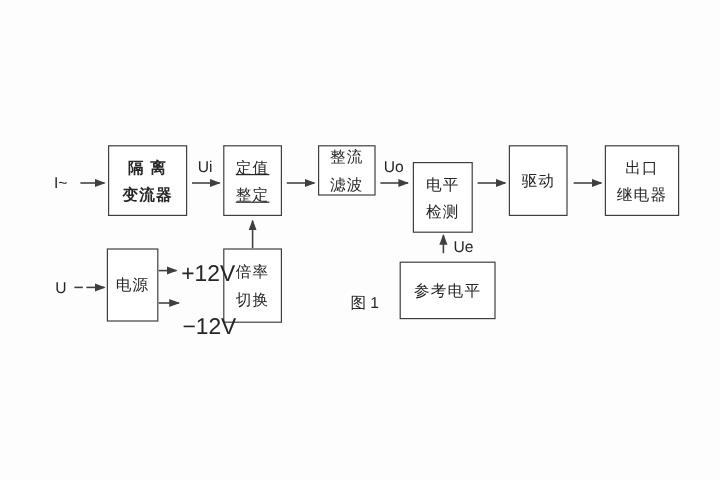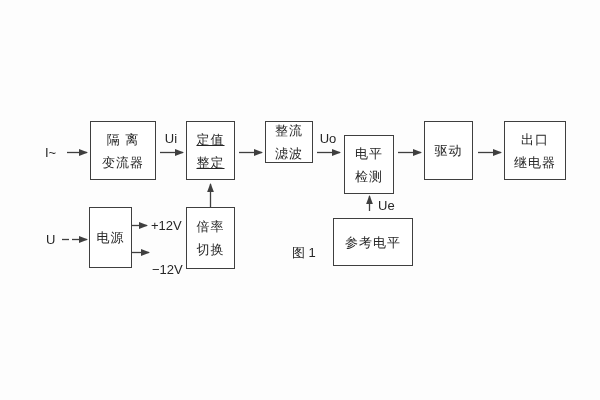--- a/index.html
+++ b/index.html
@@ -25,21 +25,21 @@
     display:flex;flex-direction:column;align-items:center;justify-content:center;
     gap:10px;
     font-size:13px;letter-spacing:1px;line-height:1;
     color:var(--text);
   }
   .lbl{
     position:absolute;font-size:13px;line-height:1;color:var(--text);
     white-space:nowrap;
   }
   .lbl.center{text-align:center;}
-  .rail{font-size:13px;}
+  .rail{font-size:19px;}
 </style>
 </head>
 <body>
 
 <div class="stage">
 
   <svg class="wires" viewBox="0 0 600 400" xmlns="http://www.w3.org/2000/svg">
     <defs>
       <marker id="ah" markerWidth="9" markerHeight="8" refX="8" refY="4" orient="auto" markerUnits="userSpaceOnUse">
         <path d="M0,0.6 L9,4 L0,7.4 Z" fill="#3f3f3f"></path>
@@ -57,21 +57,21 @@
     <path class="wire" d="M72,239.5 H87" marker-end="url(#ah)"></path>
 
     <path class="wire" d="M132,225.5 H147" marker-end="url(#ah)"></path>
     <path class="wire" d="M132,252.5 H149" marker-end="url(#ah)"></path>
 
     <path class="wire" d="M210.5,207 V184" marker-end="url(#ah)"></path>
 
     <path class="wire" d="M369.5,211 V196" marker-end="url(#ah)"></path>
   </svg>
 
-  <div class="box" style="left:90px;top:121px;width:66px;height:59px;">
+  <div class="box" style="left:90px;top:121px;width:66px;height:59px;font-weight:bold;">
     <span>隔 离</span>
     <span>变流器</span>
   </div>
   <div class="box" style="left:186px;top:121px;width:49px;height:59px;text-decoration:underline;">
     <span>定值</span>
     <span>整定</span>
   </div>
   <div class="box" style="left:265px;top:121px;width:48px;height:42px;">
     <span>整流</span>
     <span>滤波</span>

